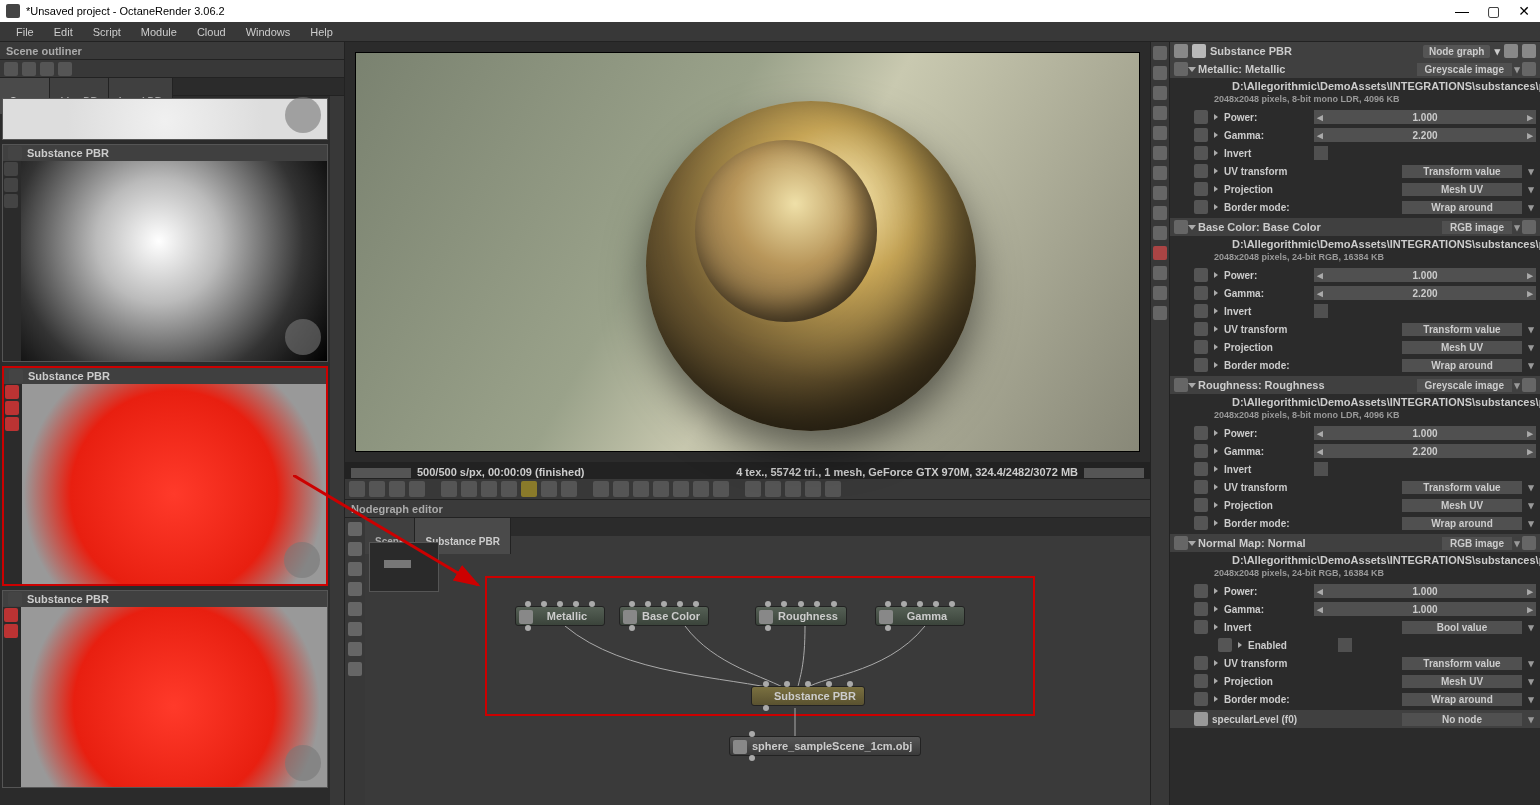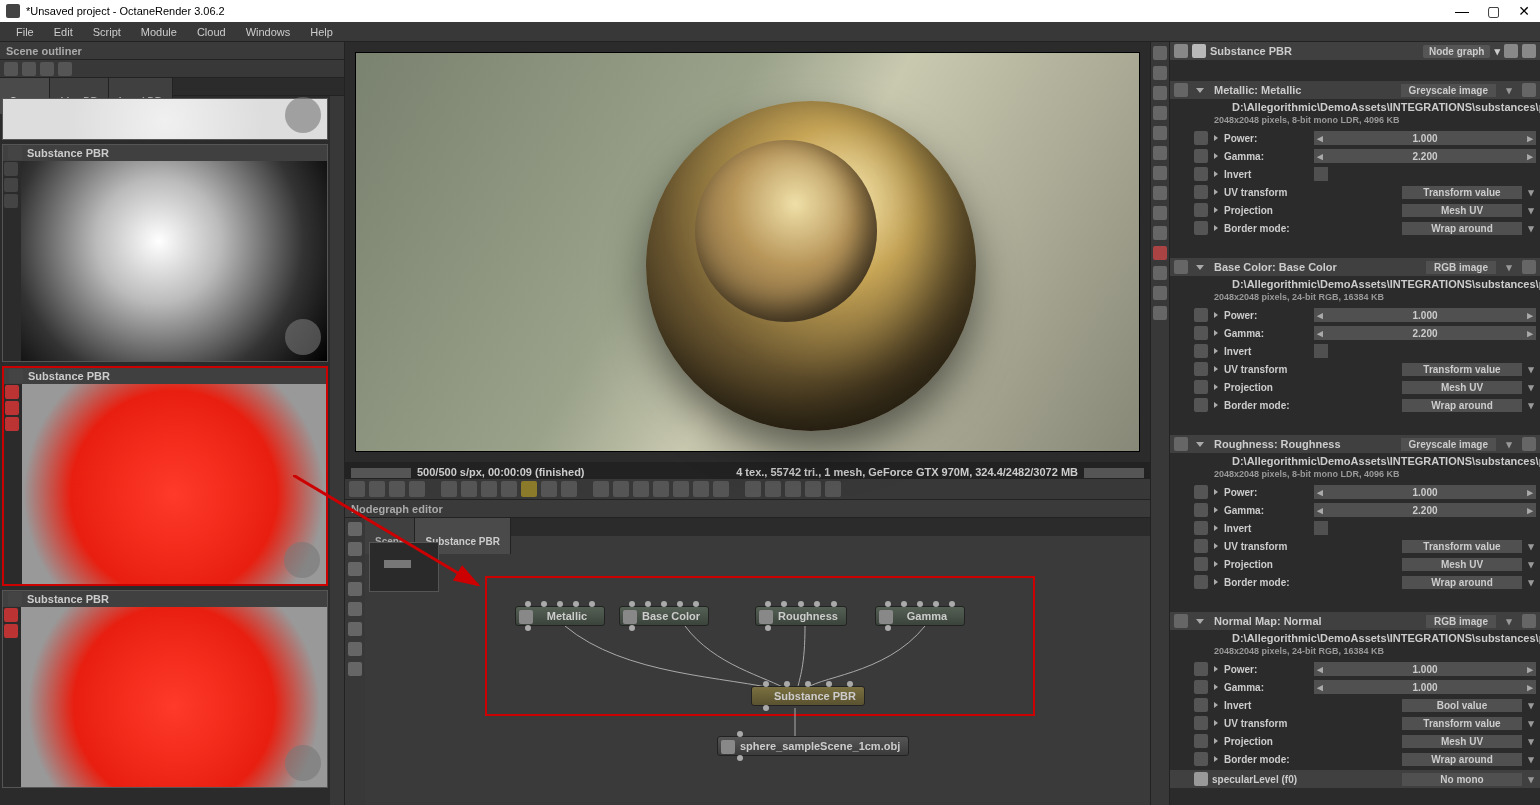--- a/index.html
+++ b/index.html
@@ -66,21 +66,21 @@
   .node .port{width:6px;height:6px;border-radius:50%;background:#aaa;}
   .node.pbr{background:linear-gradient(#7a7040,#5a5230);left:386px;top:150px;min-width:80px;}
   svg.wires{position:absolute;left:0;top:0;width:100%;height:100%;pointer-events:none;}
   
   .insp-hdr{height:18px;background:var(--bg3);display:flex;align-items:center;padding:0 4px;gap:4px;}
   .insp-hdr .sw{width:14px;height:14px;background:#888;border-radius:2px;}
   .insp-hdr .nm{flex:1;}
   .insp-hdr .dd{background:#555;padding:1px 6px;border-radius:2px;font-size:10px;}
   .insp-body{flex:1;overflow-y:auto;}
   .section{margin-bottom:2px;}
-  .sec-hdr{height:18px;background:var(--bg3);display:flex;align-items:center;padding:0 4px;gap:8px;font-size:10px;margin-top:21px;}
+  .sec-hdr{height:18px;background:var(--bg3);display:flex;align-items:center;padding:0 4px;gap:0;font-size:10px;}
   .sec-hdr .tri{width:0;height:0;border-left:4px solid transparent;border-right:4px solid transparent;border-top:5px solid #aaa;margin-right:2px;}
   .sec-hdr .sic{width:14px;height:14px;background:#666;border-radius:2px;}
   .sec-hdr .lbl{flex:1;}
   .sec-hdr .ddr{background:var(--field);padding:1px 8px;font-size:10px;min-width:70px;text-align:center;}
   .sec-hdr .arr{width:10px;text-align:center;color:#999;}
   .path-row{padding:2px 6px 2px 44px;font-size:9px;color:#999;display:flex;gap:6px;align-items:center;}
   .path-row .ic{width:12px;height:12px;background:#555;border-radius:2px;}
   .meta-row{padding:0 6px 4px 44px;font-size:9px;color:#999;}
   .prop{display:flex;align-items:center;height:18px;padding:0 4px 0 24px;gap:4px;}
   .prop .pic{width:14px;height:14px;background:#555;border-radius:2px;}
@@ -302,21 +302,21 @@
               </div></div>
           <div class="node pbr"><div class="ports">
                 <div class="port"></div>
                 <div class="port"></div>
                 <div class="port"></div>
                 <div class="port"></div>
                 <div class="port"></div>
               </div><span>Substance PBR</span><div class="ports bot">
                 <div class="port"></div>
               </div></div>
-          <div class="node" style="left:352px;top:200px;min-width:130px;background:linear-gradient(#555,#3a3a3a)"><div class="nic"></div><div class="ports">
+          <div class="node" style="left:364px;top:200px;min-width:130px;background:linear-gradient(#555,#3a3a3a)"><div class="nic"></div><div class="ports">
                 <div class="port"></div>
               </div><span>sphere_sampleScene_1cm.obj</span><div class="ports bot">
                 <div class="port"></div>
               </div></div>
         </div>
       </div>
     </div>
   </div>
 
   <div class="rsidebar">
@@ -543,20 +543,26 @@
             <div class="plbl">Gamma:</div>
             <div class="slider"><span class="la">◂</span>1.000<span class="ra">▸</span></div>
           </div>
           <div class="prop">
             <div class="pic"></div>
             <div class="tri2"></div>
             <div class="plbl">Invert</div>
             <div class="ddr">Bool value</div>
             <div class="arr">▾</div>
           </div>
+          <div class="prop" style="padding-left: 48px;">
+            <div class="pic"></div>
+            <div class="tri2"></div>
+            <div class="plbl">Enabled</div>
+            <div class="chk"></div>
+          </div>
           <div class="prop">
             <div class="pic"></div>
             <div class="tri2"></div>
             <div class="plbl">UV transform</div>
             <div class="ddr">Transform value</div>
             <div class="arr">▾</div>
           </div>
           <div class="prop">
             <div class="pic"></div>
             <div class="tri2"></div>
@@ -568,21 +574,21 @@
             <div class="pic"></div>
             <div class="tri2"></div>
             <div class="plbl">Border mode:</div>
             <div class="ddr">Wrap around</div>
             <div class="arr">▾</div>
           </div>
         </div>
         <div class="prop" style="background: var(--bg3);">
           <div class="pic" style="background:#999"></div>
           <div class="plbl" style="flex:1">specularLevel (f0)</div>
-          <div class="ddr">No mono</div>
+          <div class="ddr">No node</div>
           <div class="arr">▾</div>
         </div>
       </div>
   </div>
 </div>
 
 <svg class="arrow-annot" width="200" height="120">
   <defs>
       <marker id="ah" markerWidth="10" markerHeight="10" refX="8" refY="3" orient="auto">
         <path d="M0,0 L0,6 L9,3 z" fill="#c00"></path>

